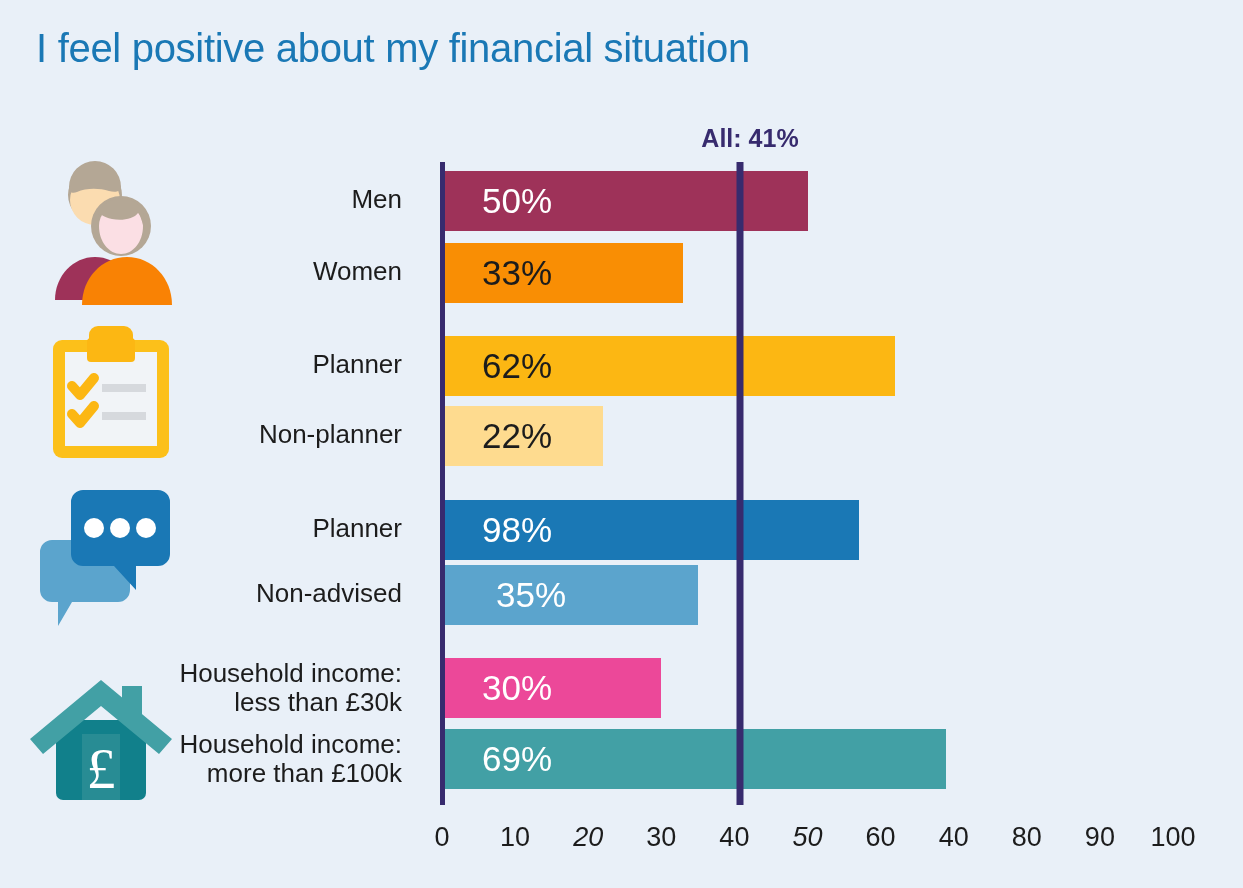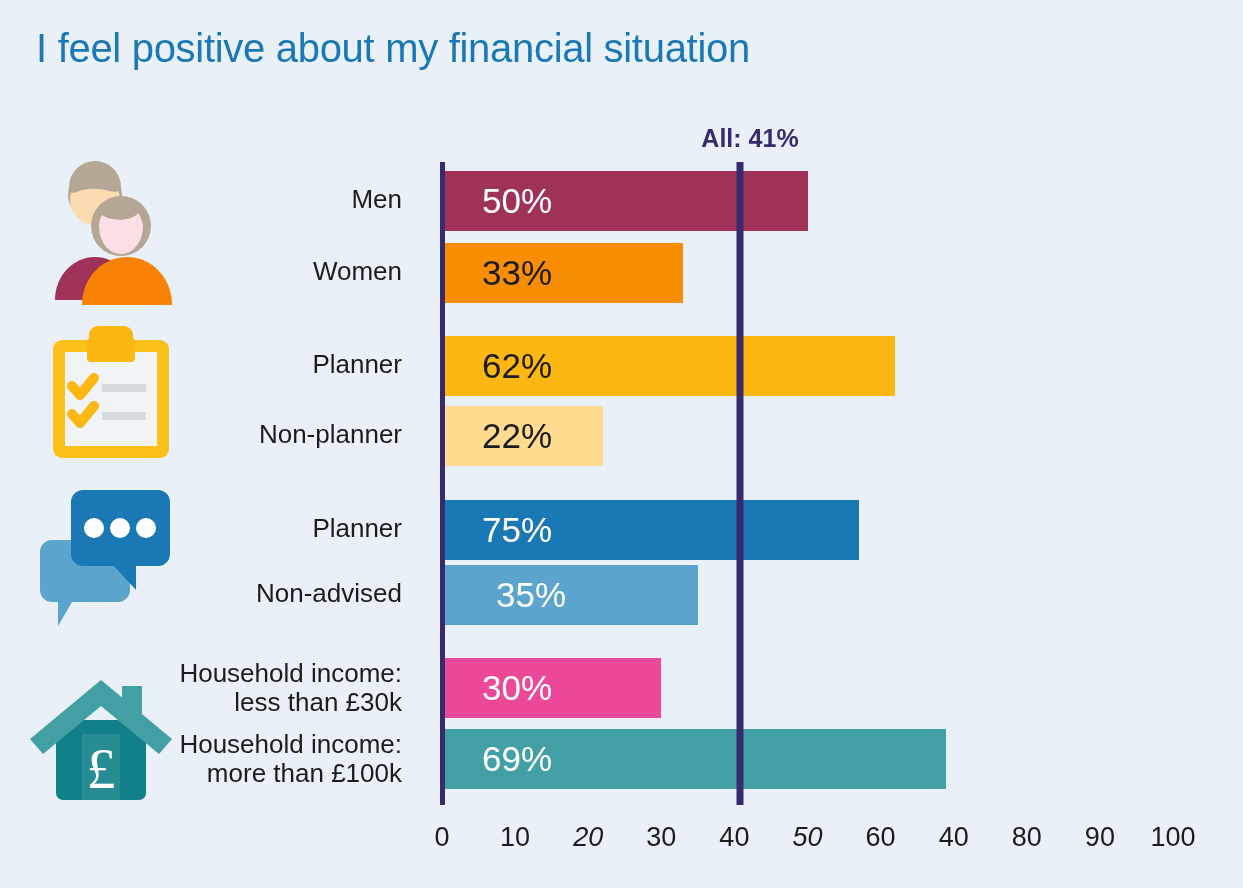--- a/index.html
+++ b/index.html
@@ -170,21 +170,21 @@
       <div class="cat-label" style="width: 420px; left: 0px; top: 257px; padding-right: 18px; box-sizing: border-box;">Women</div>
       <div class="bar" style="left: 442px; top: 336px; width: 453.22px; background: rgb(252, 183, 19);">
         <span class="bar-value" style="color: rgb(28, 28, 28);">62%</span>
       </div>
       <div class="cat-label" style="width: 420px; left: 0px; top: 350px; padding-right: 18px; box-sizing: border-box;">Planner</div>
       <div class="bar" style="left: 442px; top: 406px; width: 160.82px; background: rgb(254, 219, 143);">
         <span class="bar-value" style="color: rgb(28, 28, 28);">22%</span>
       </div>
       <div class="cat-label" style="width: 420px; left: 0px; top: 420px; padding-right: 18px; box-sizing: border-box;">Non-planner</div>
       <div class="bar" style="left: 442px; top: 500px; width: 416.67px; background: rgb(26, 120, 181);">
-        <span class="bar-value" style="color: rgb(255, 255, 255);">75%</span>
+        <span class="bar-value" style="color: rgb(255, 255, 255);">98%</span>
       </div>
       <div class="cat-label" style="width: 420px; left: 0px; top: 514px; padding-right: 18px; box-sizing: border-box;">Planner</div>
       <div class="bar" style="left: 442px; top: 565px; width: 255.85px; background: rgb(91, 164, 205);">
         <span class="bar-value" style="color: rgb(255, 255, 255); margin-left: 14px;">35%</span>
       </div>
       <div class="cat-label" style="width: 420px; left: 0px; top: 579px; padding-right: 18px; box-sizing: border-box;">Non-advised</div>
       <div class="bar" style="left: 442px; top: 658px; width: 219.3px; background: #ec4899;">
         <span class="bar-value" style="color: rgb(255, 255, 255);">30%</span>
       </div>
       <div class="cat-label" style="width: 420px; left: 0px; top: 659px; padding-right: 18px; box-sizing: border-box;">Household income:

